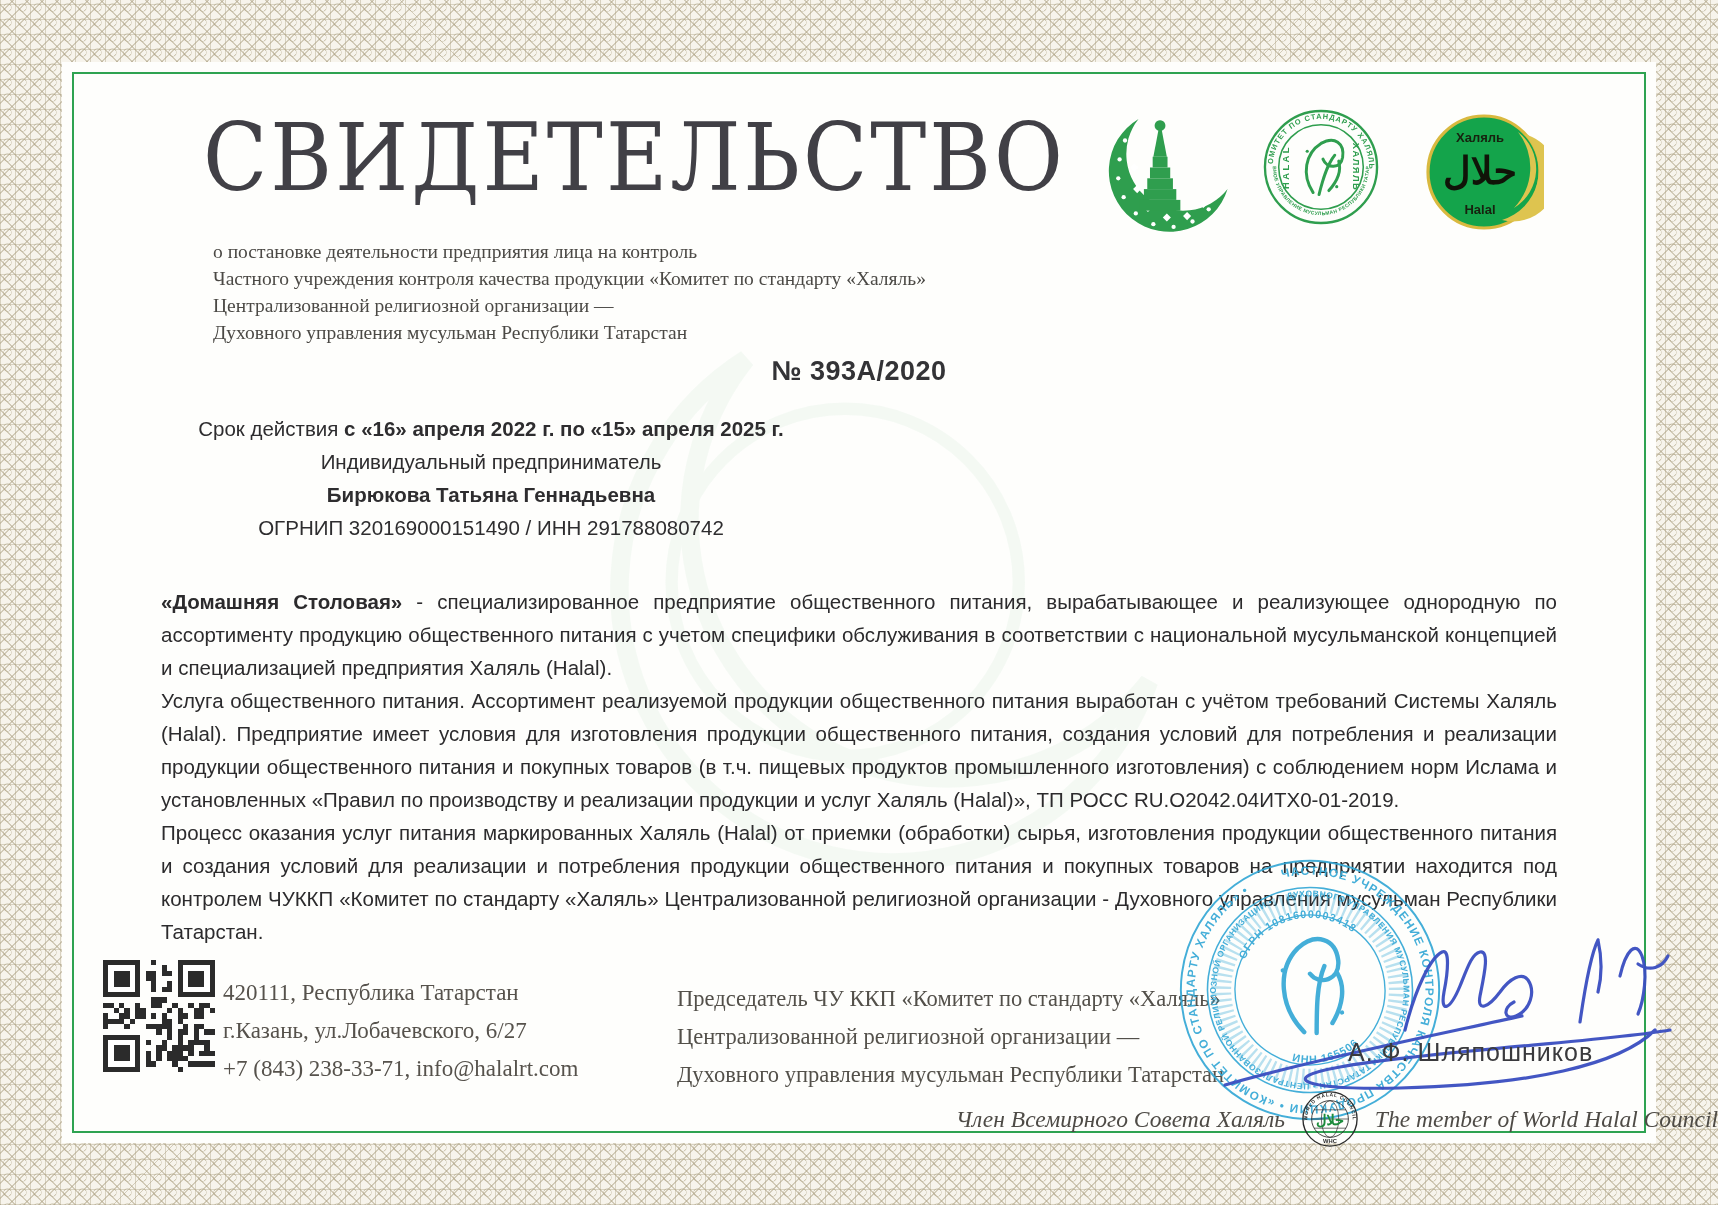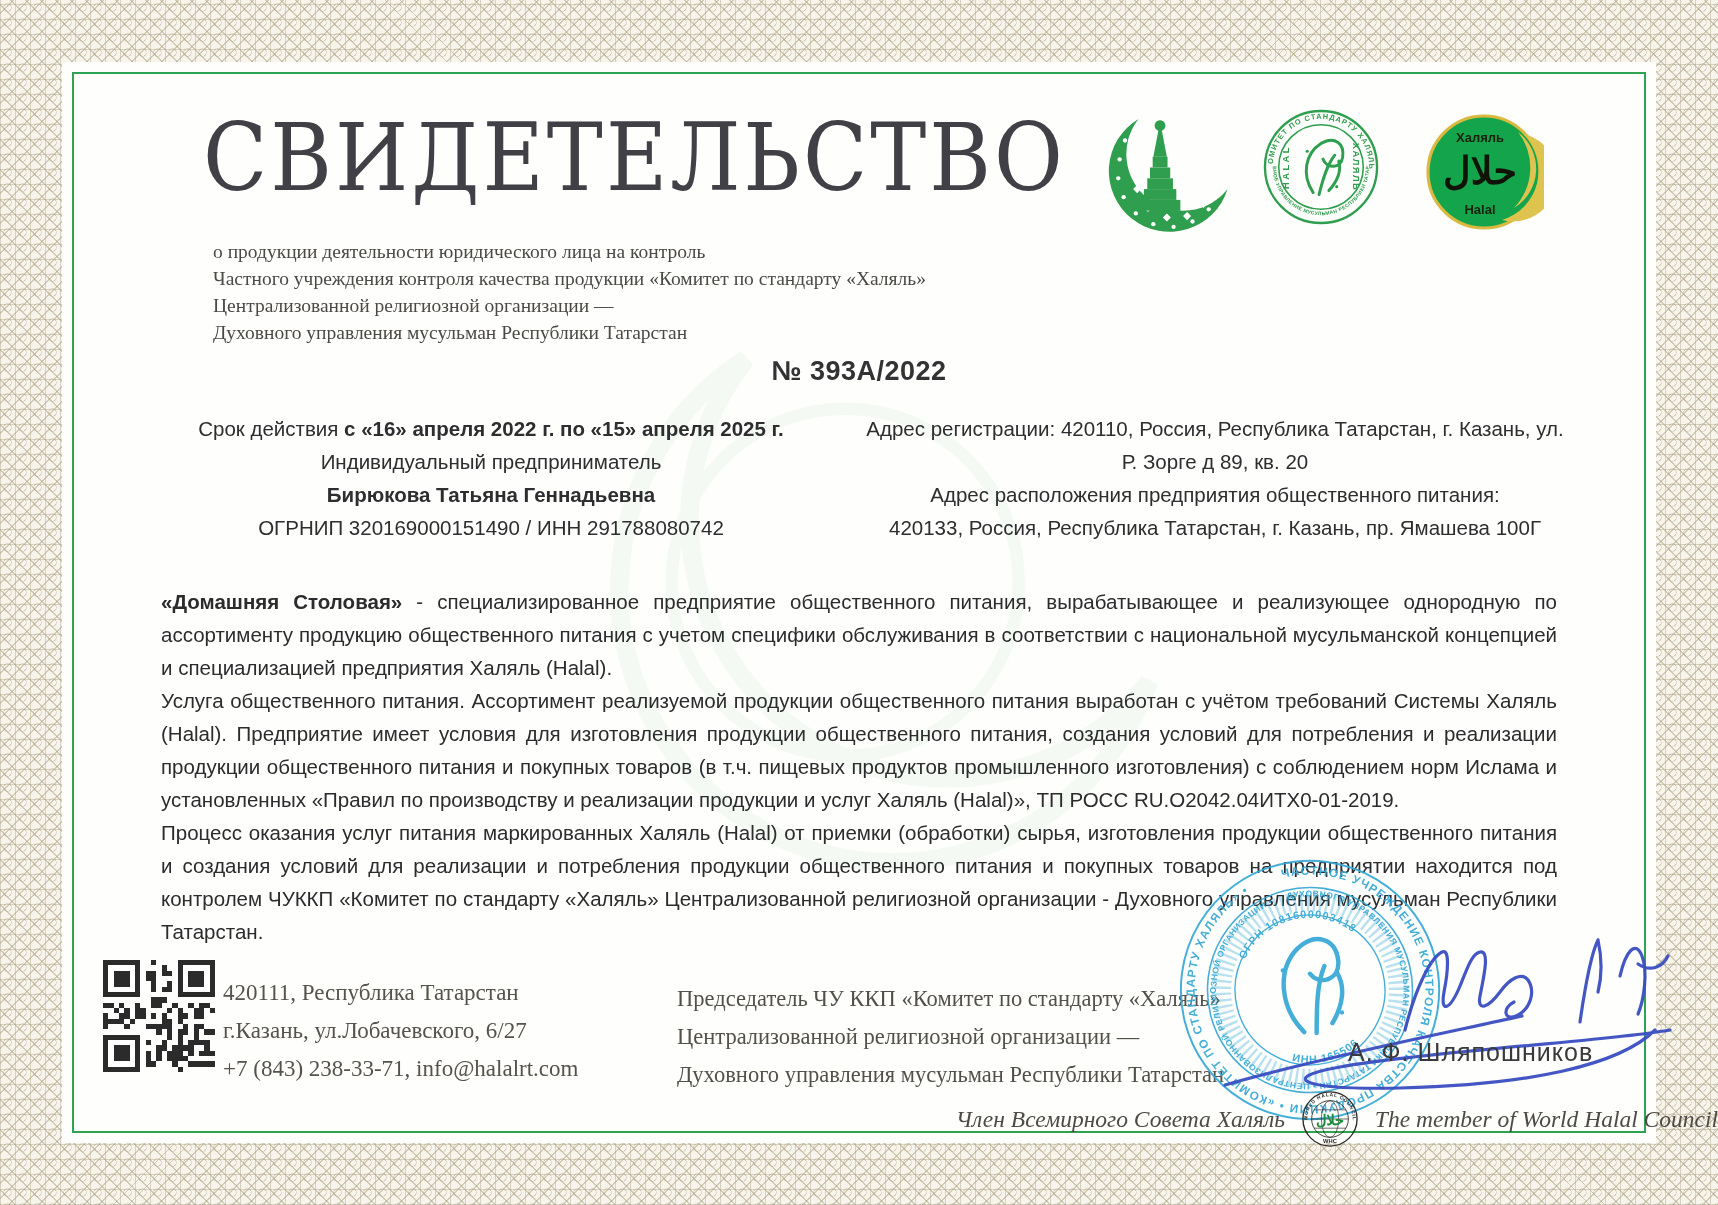--- a/index.html
+++ b/index.html
@@ -119,38 +119,33 @@
   <svg class="logo" style="left:1424px;top:112px" width="120" height="120" viewBox="-60 -60 120 120">
     <circle r="56" fill="#14a44b" stroke="#d9b93f" stroke-width="3.2"></circle>
     <path d="M40,-38 A52,52 0 0 1 18,48 A40,40 0 0 0 40,-38 Z" fill="#dec44f"></path>
     <path d="M34,-40 A46,46 0 0 1 30,36 A58,58 0 0 0 34,-40 Z" fill="#dec44f"></path>
     <text x="-4" y="-30" text-anchor="middle" font-size="13" font-weight="bold" fill="#17220f">Халяль</text>
     <text x="-4" y="12" text-anchor="middle" font-size="38" font-weight="bold" fill="#101408">حلال</text>
     <text x="-4" y="42" text-anchor="middle" font-size="13" font-weight="bold" fill="#17220f">Halal</text>
   </svg>
 
   <div class="abs subtitle">
-    <div>о продукции деятельности юридического лица на контроль</div>
+    <div>о постановке деятельности предприятия лица на контроль</div>
     <div>Частного учреждения контроля качества продукции «Комитет по стандарту «Халяль»</div>
     <div>Централизованной религиозной организации —</div>
     <div>Духовного управления мусульман Республики Татарстан</div>
   </div>
 
-  <div class="abs cert-number">№ 393А/2022</div>
+  <div class="abs cert-number">№ 393А/2020</div>
 
   <div class="abs info info-left">
     <div><span>Срок действия</span> <b>с «16» апреля 2022 г. по «15» апреля 2025 г.</b></div>
     <div>Индивидуальный предприниматель</div>
     <div style="font-weight:bold">Бирюкова Татьяна Геннадьевна</div>
     <div>ОГРНИП 320169000151490 / ИНН 291788080742</div>
-  </div>
-  <div class="abs info info-right">
-    <div>Адрес регистрации: 420110, Россия, Республика Татарстан, г. Казань, ул. Р. Зорге д 89, кв. 20</div>
-    <div>Адрес расположения предприятия общественного питания:</div>
-    <div>420133, Россия, Республика Татарстан, г. Казань, пр. Ямашева 100Г</div>
   </div>
 
   <div class="abs body-text">
     <p><b>«Домашняя Столовая»</b><span> - специализированное предприятие общественного питания, вырабатывающее и реализующее однородную по ассортименту продукцию общественного питания с учетом специфики обслуживания в соответствии с национальной мусульманской концепцией и специализацией предприятия Халяль (Halal).</span></p>
     <p>Услуга общественного питания. Ассортимент реализуемой продукции общественного питания выработан с учётом требований Системы Халяль (Halal). Предприятие имеет условия для изготовления продукции общественного питания, создания условий для потребления и реализации продукции общественного питания и покупных товаров (в т.ч. пищевых продуктов промышленного изготовления) с соблюдением норм Ислама и установленных «Правил по производству и реализации продукции и услуг Халяль (Halal)», ТП РОСС RU.О2042.04ИТХ0-01-2019.</p>
     <p>Процесс оказания услуг питания маркированных Халяль (Halal) от приемки (обработки) сырья, изготовления продукции общественного питания и создания условий для реализации и потребления продукции общественного питания и покупных товаров на предприятии находится под контролем ЧУККП «Комитет по стандарту «Халяль» Централизованной религиозной организации - Духовного управления мусульман Республики Татарстан.</p>
   </div>
 
   <svg id="qr" class="abs qr" viewBox="0 0 21 21" style="shape-rendering:crispEdges">
       <rect x="0" y="0" width="7" height="7" fill="#2b2b2b"></rect>

